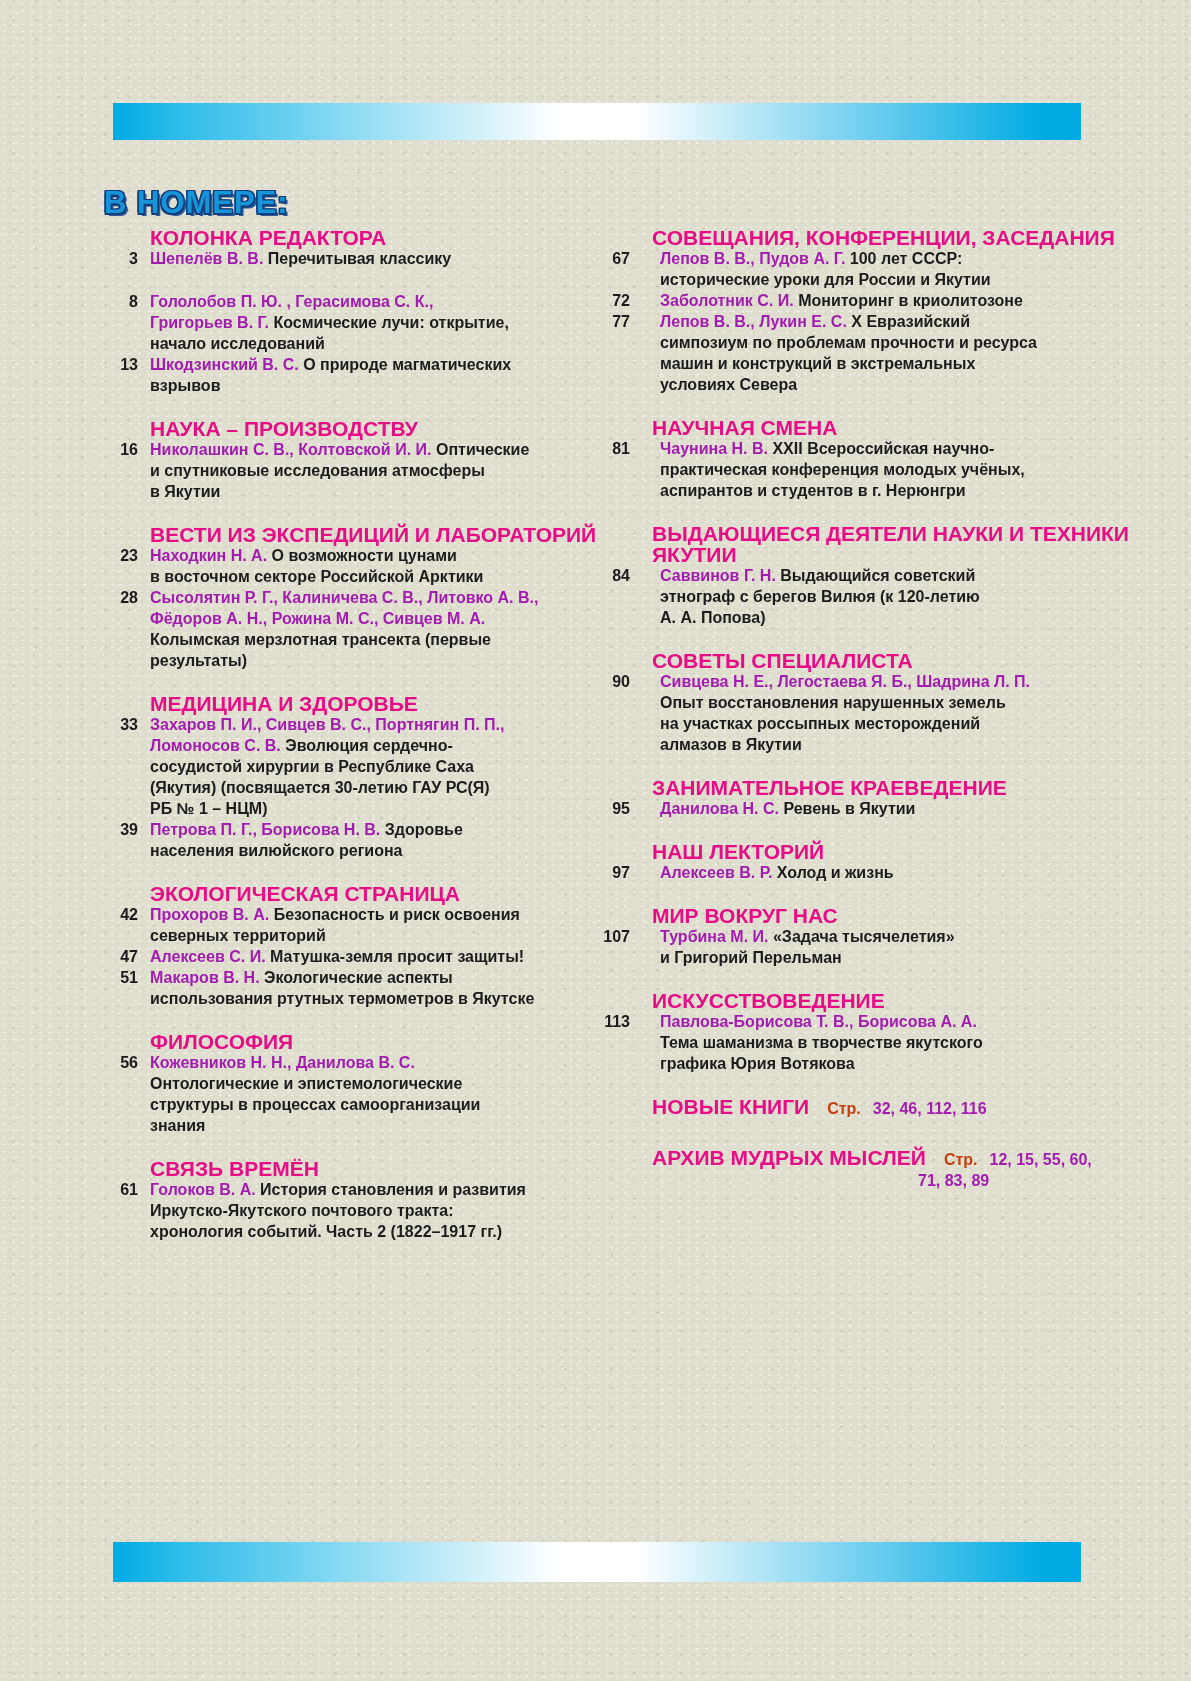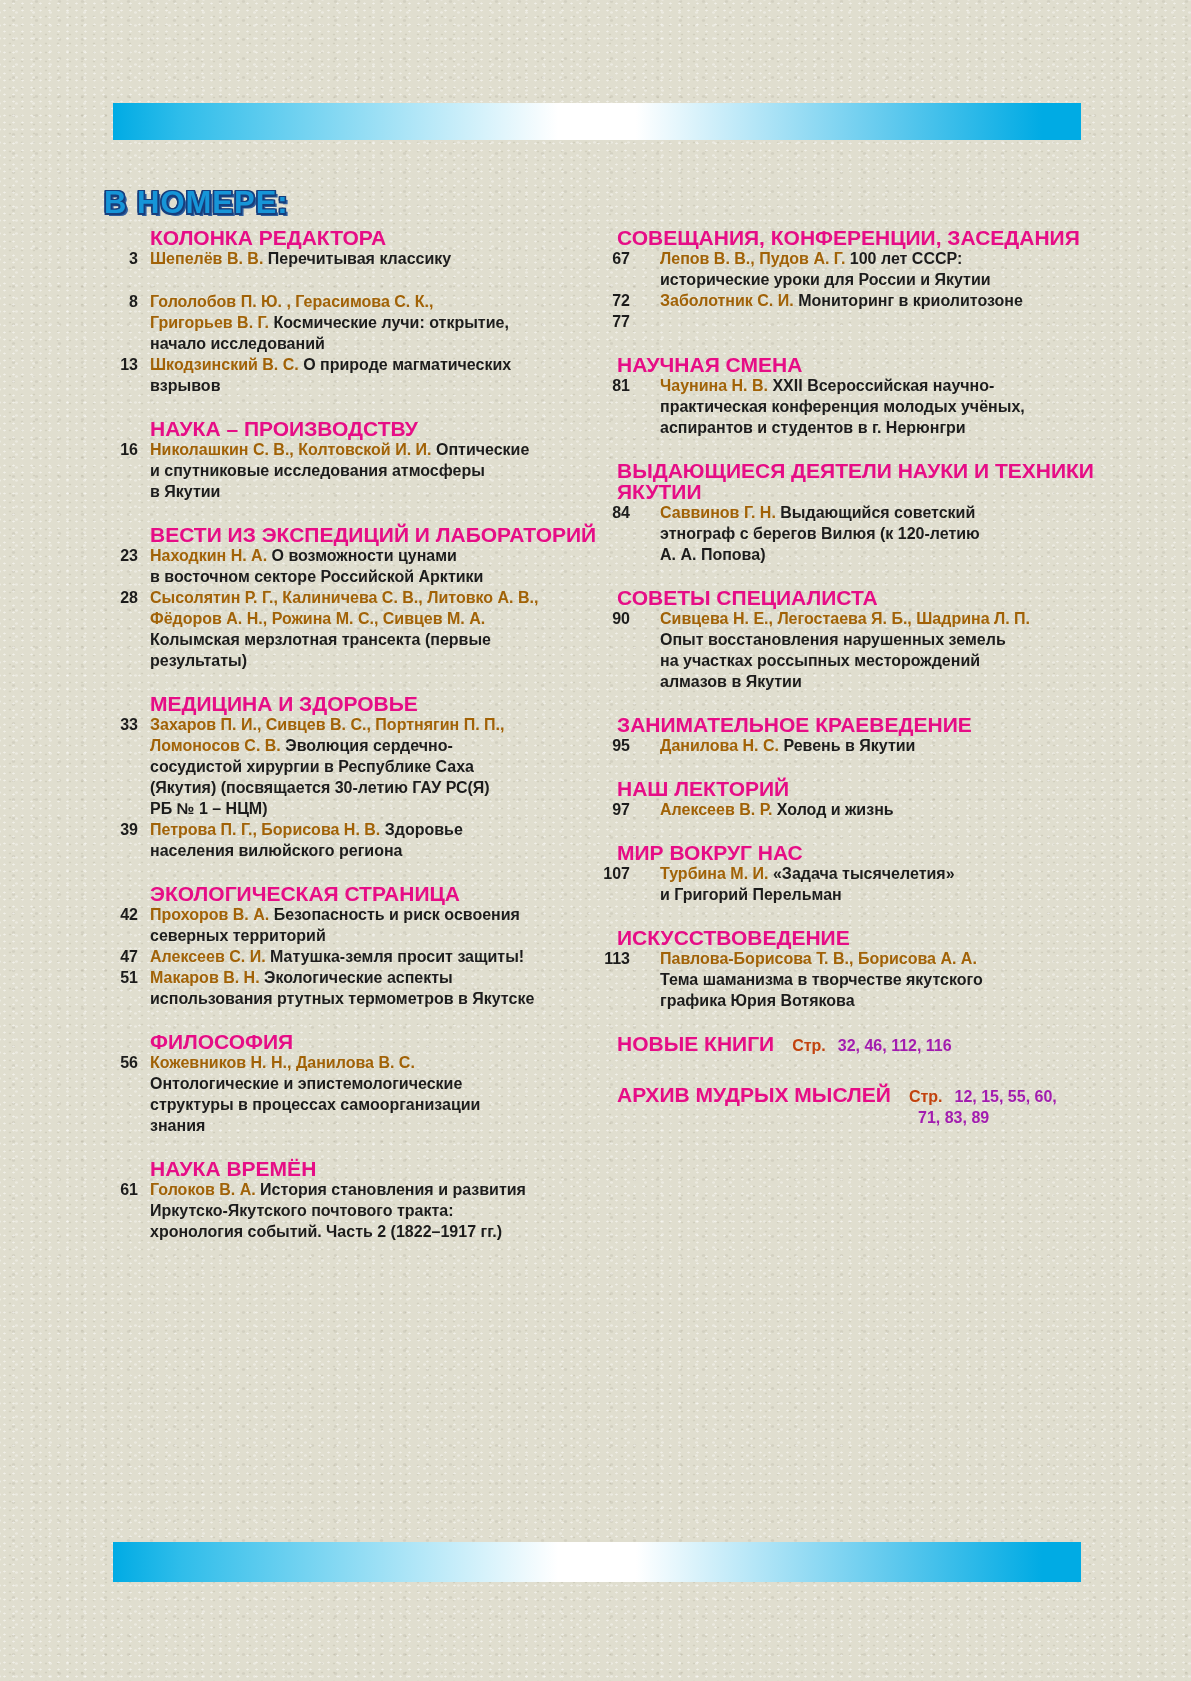--- a/index.html
+++ b/index.html
@@ -33,27 +33,27 @@
       3px 3px 0 #2e5d9d;
   }
   .col{position:absolute;top:227px;}
   #col-left{left:100px;}
   #col-right{left:558px;}
   .toc-section{margin-bottom:22px;}
   .gap-sm{margin-top:6px;}
   .gap-lg{margin-top:28px;}
   .sec-header{color:#e60d86;font-size:21px;line-height:21px;white-space:pre;}
   #col-left .sec-header{margin-left:50px;}
-  #col-right .sec-header{margin-left:59px;}
+  #col-right .sec-header{margin-left:94px;}
   .entry{display:flex;}
   .num{color:#1c1c1c;font-size:16px;line-height:21px;text-align:right;flex:none;}
   #col-left .num{width:38px;margin-right:12px;}
   #col-right .num{width:72px;margin-right:30px;}
   .etext{font-size:16px;line-height:21px;white-space:pre;}
-  .authors{color:#a16207;}
+  .authors{color:#a21caf;}
   .etitle{color:#1c1c1c;}
   .inline-row{display:flex;align-items:baseline;}
   .str-label{color:#c2410c;font-size:16px;line-height:21px;margin-left:18px;}
   .inline-row .pages{margin-left:12px;}
   .pages{color:#a21caf;font-size:16px;line-height:21px;white-space:pre;}
   .pages-line2{margin-left:360px;}
 </style>
 </head>
 <body>
 
@@ -143,21 +143,21 @@
       <div class="sec-header">ФИЛОСОФИЯ</div>
       <div class="entry">
         <span class="num">56</span>
         <div class="etext"><span class="authors">Кожевников Н. Н., Данилова В. С.</span><span class="etitle">
 Онтологические и эпистемологические
 структуры в процессах самоорганизации
 знания</span></div>
       </div>
     </div>
     <div class="toc-section">
-      <div class="sec-header">НАУКА ВРЕМЁН</div>
+      <div class="sec-header">СВЯЗЬ ВРЕМЁН</div>
       <div class="entry">
         <span class="num">61</span>
         <div class="etext"><span class="authors">Голоков В. А.</span><span class="etitle"> История становления и развития
 Иркутско-Якутского почтового тракта:
 хронология событий. Часть 2 (1822–1917 гг.)</span></div>
       </div>
     </div>
   </div>
 <div class="col" id="col-right">
     <div class="toc-section">
@@ -166,20 +166,24 @@
         <span class="num">67</span>
         <div class="etext"><span class="authors">Лепов В. В., Пудов А. Г.</span><span class="etitle"> 100 лет СССР:
 исторические уроки для России и Якутии</span></div>
       </div>
       <div class="entry">
         <span class="num">72</span>
         <div class="etext"><span class="authors">Заболотник С. И.</span><span class="etitle"> Мониторинг в криолитозоне</span></div>
       </div>
       <div class="entry">
         <span class="num">77</span>
+        <div class="etext"><span class="authors">Лепов В. В., Лукин Е. С.</span><span class="etitle"> X Евразийский
+симпозиум по проблемам прочности и ресурса
+машин и конструкций в экстремальных
+условиях Севера</span></div>
       </div>
     </div>
     <div class="toc-section">
       <div class="sec-header">НАУЧНАЯ СМЕНА</div>
       <div class="entry">
         <span class="num">81</span>
         <div class="etext"><span class="authors">Чаунина Н. В.</span><span class="etitle"> XXII Всероссийская научно-
 практическая конференция молодых учёных,
 аспирантов и студентов в г. Нерюнгри</span></div>
       </div>

